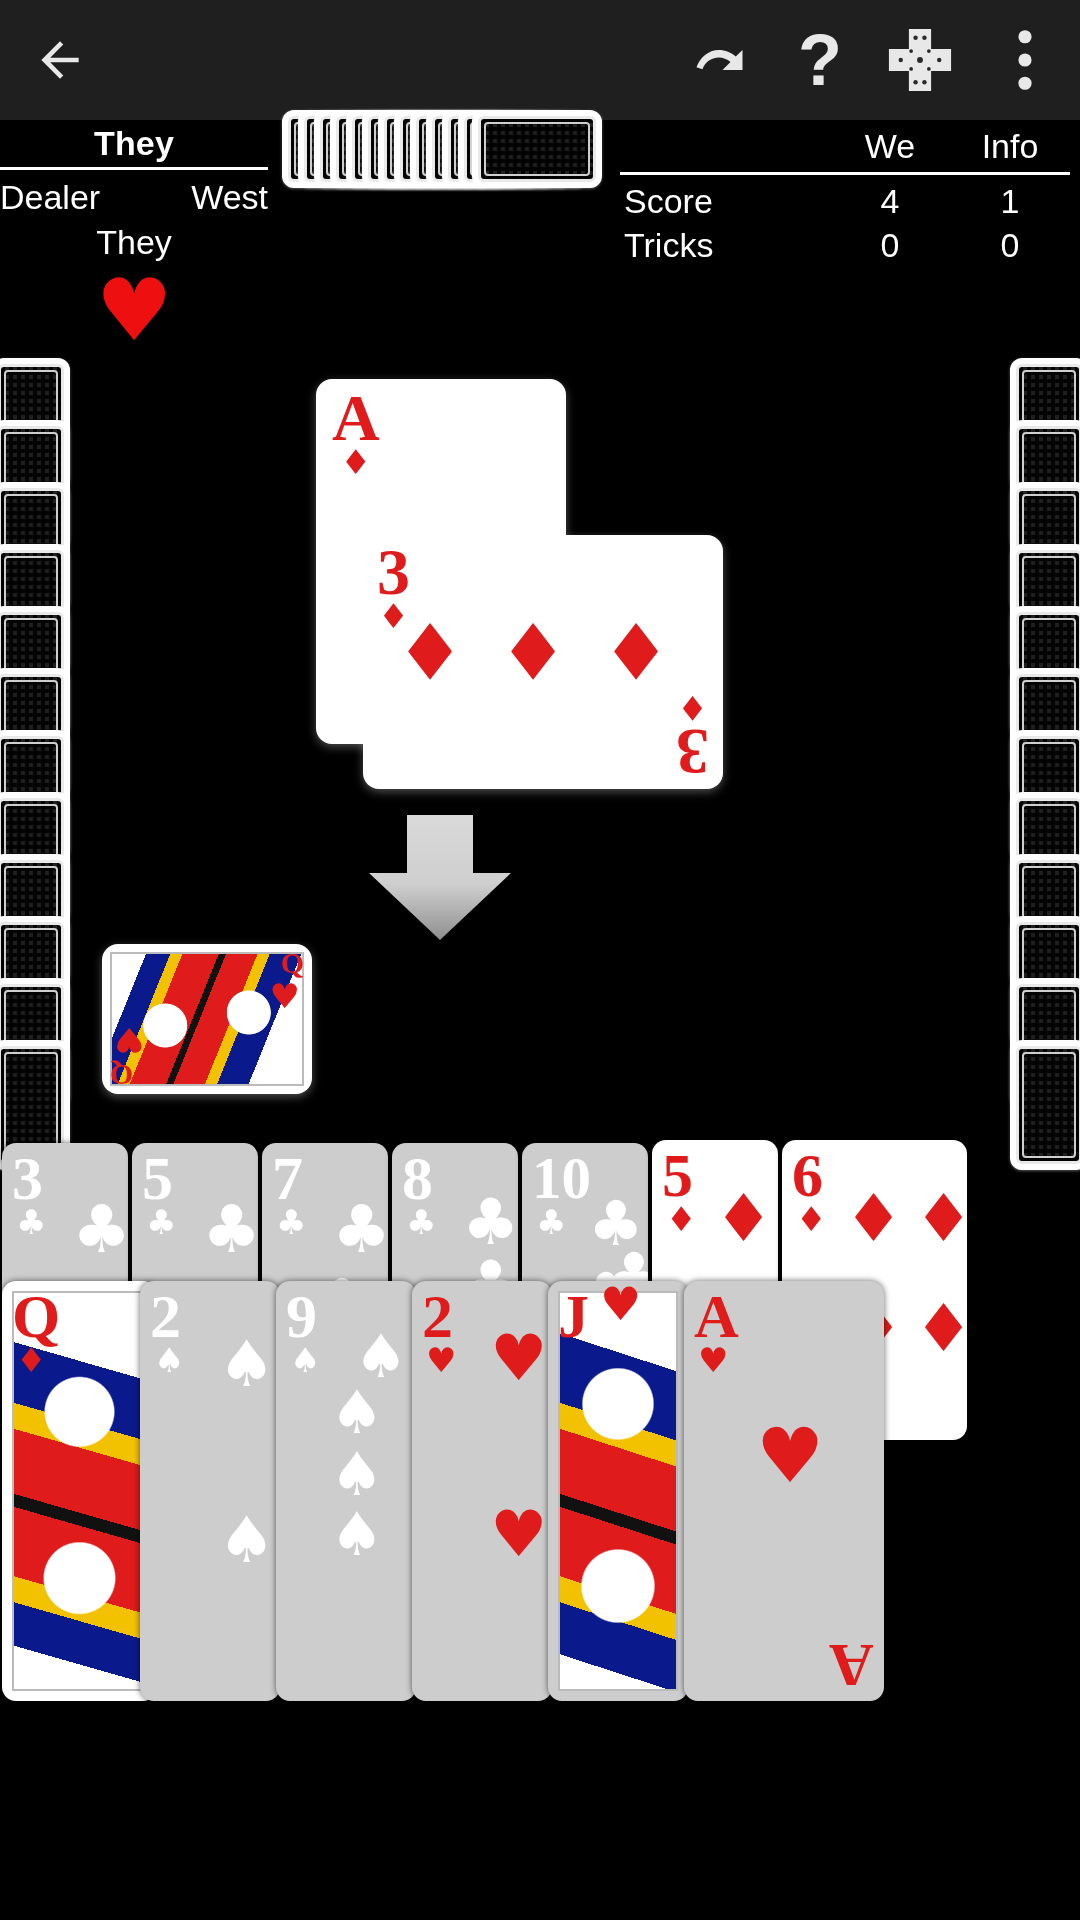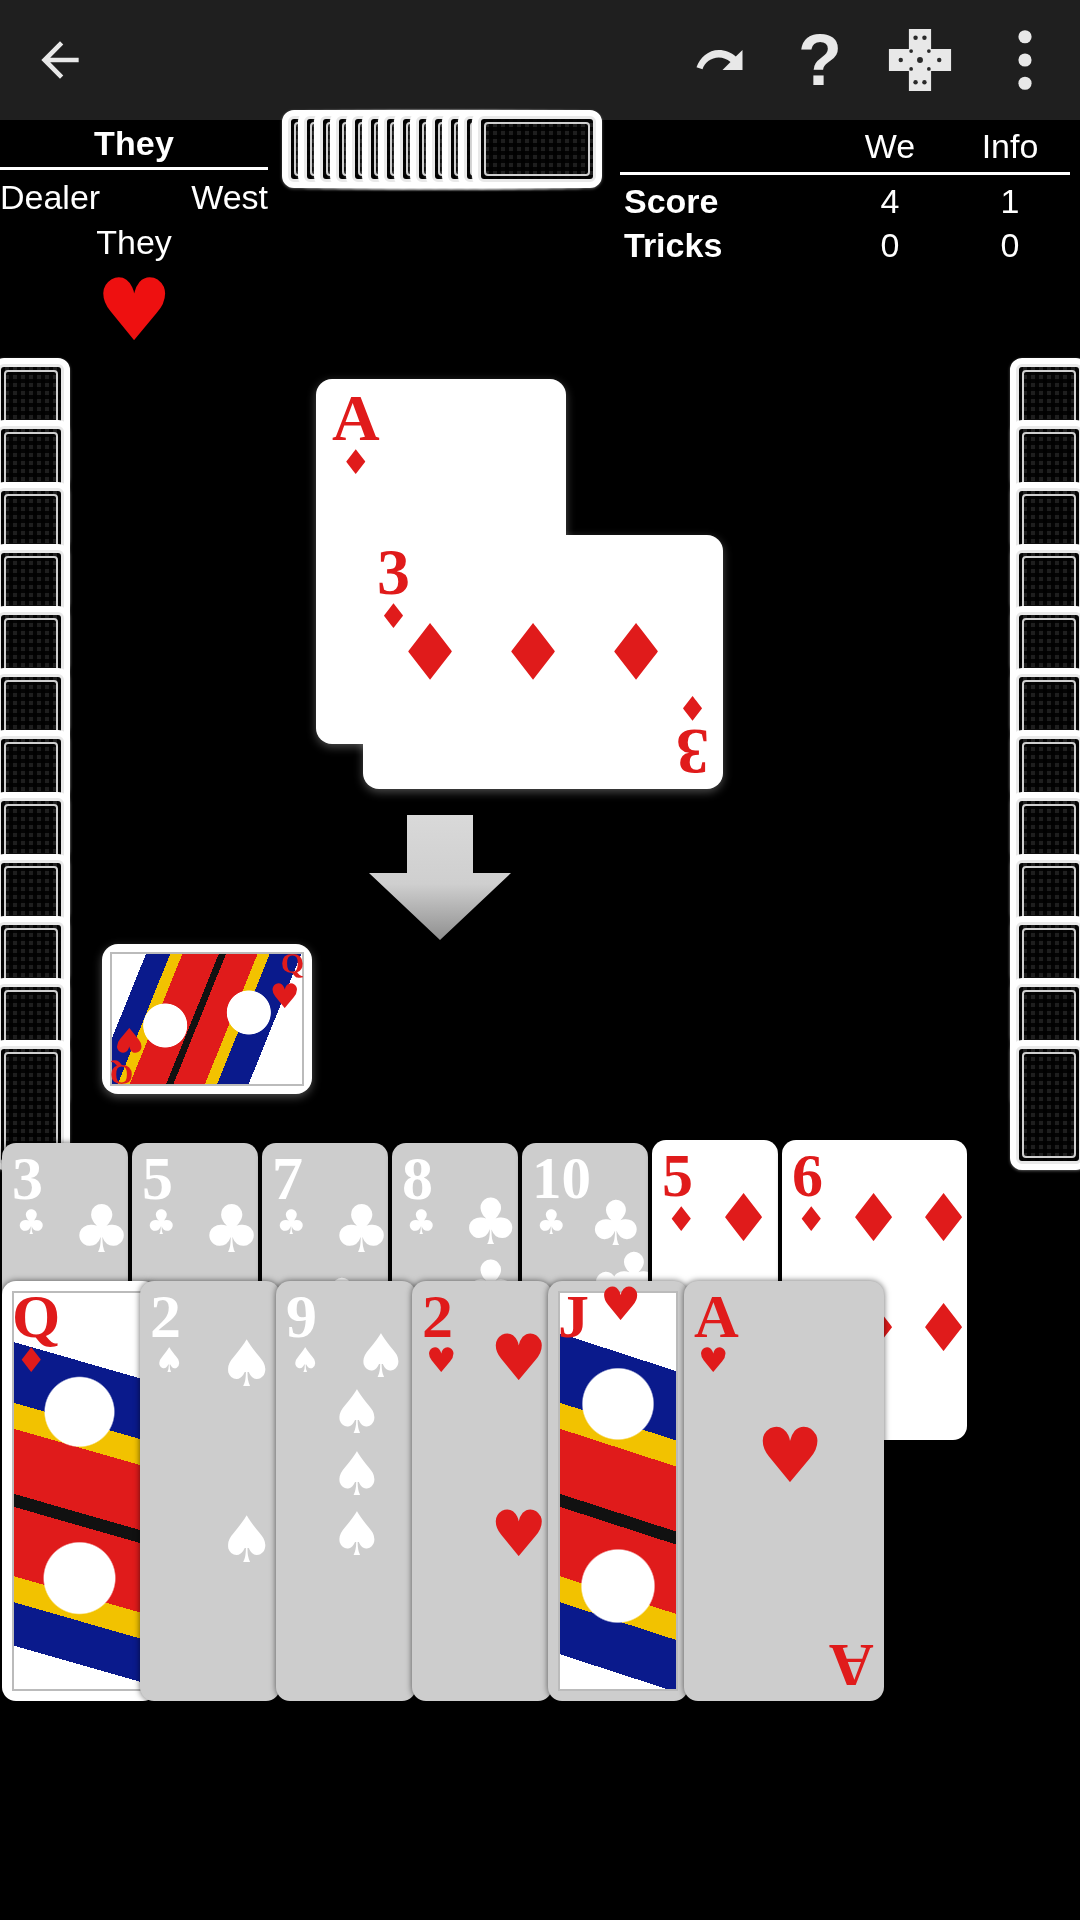--- a/index.html
+++ b/index.html
@@ -37,21 +37,21 @@
     text-align:center; font-size:86px; line-height:76px; margin-top:10px; color:#ee1010;
     font-family:"DejaVu Sans", sans-serif;
   }
 
   
   #score-panel{
     position:absolute; right:10px; top:124px; width:450px;
   }
   .score-grid{ display:grid; grid-template-columns:1fr 120px 120px; }
   .score-grid div{ font-size:34px; line-height:44px; text-align:center; }
-  .score-grid .lbl{ text-align:left; padding-left:4px;font-weight:bold; }
+  .score-grid .lbl{ text-align:left; padding-left:4px; }
   #score-rule{ height:3px; background:#fff; width:450px; margin:4px 0 4px 0; }
   .pip{ font-family:"DejaVu Sans", sans-serif; }
   .red{ color:#e01b1b; }
 
   
   .cardback{
     position:absolute; background:#fff; border-radius:12px;
     border:2px solid #fff; overflow:hidden;
     box-shadow:0 1px 3px rgba(255,255,255,.35);
   }

